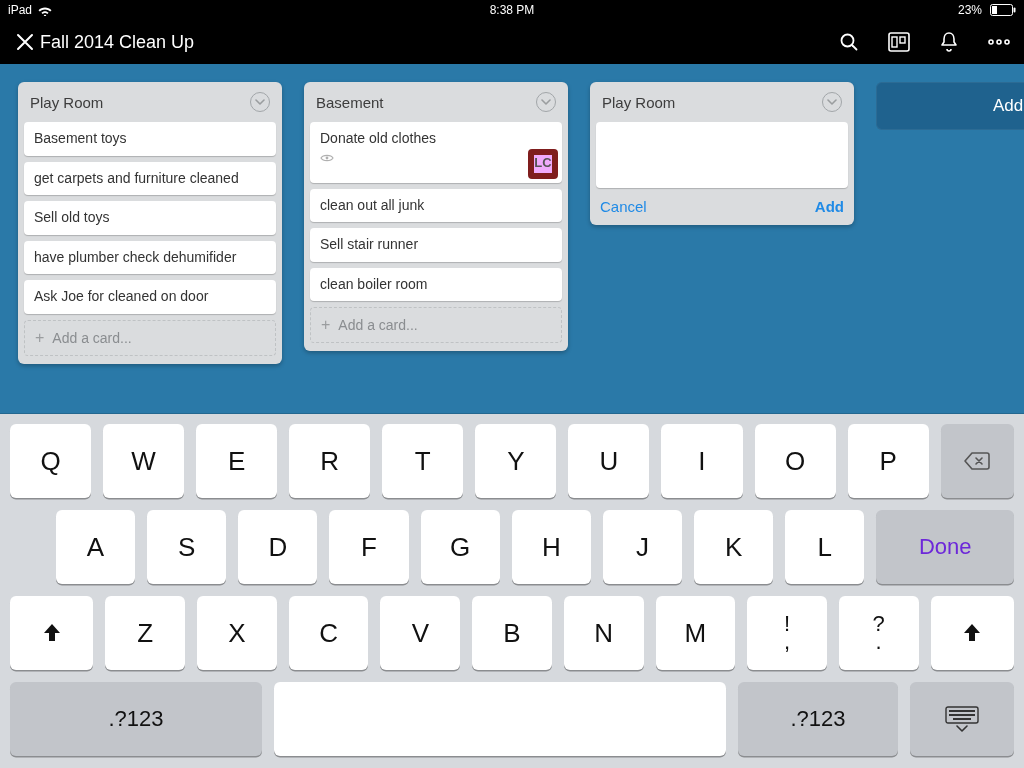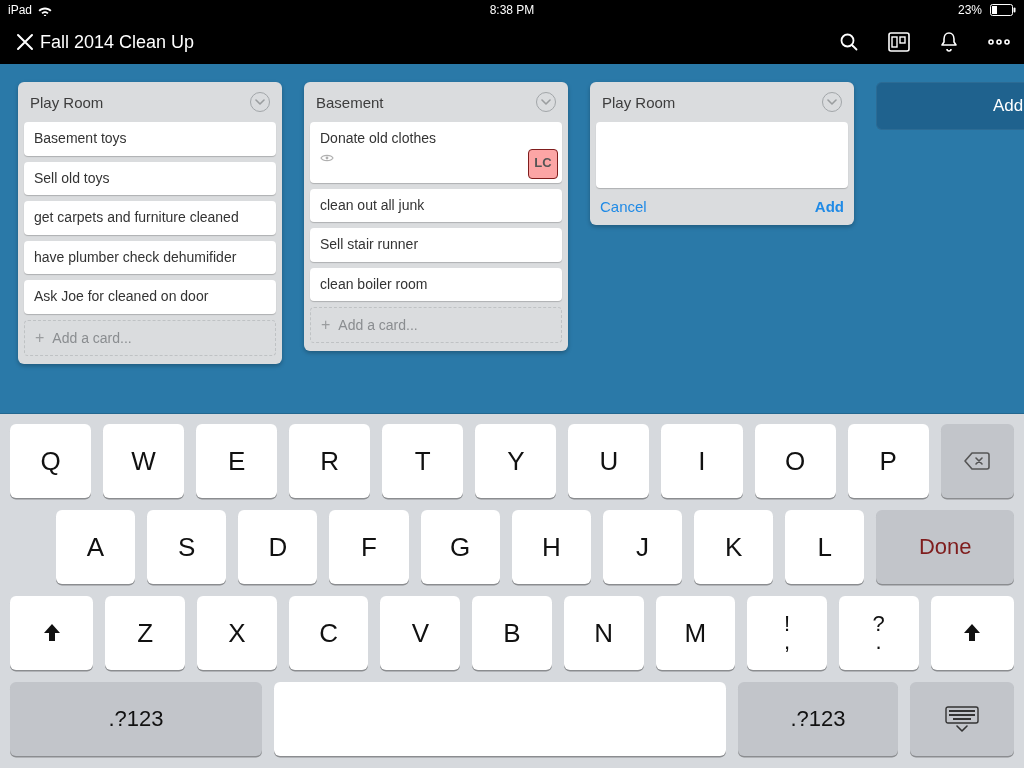--- a/index.html
+++ b/index.html
@@ -54,21 +54,21 @@
 
   .card {
     background: #fff; border-radius: 4px; padding: 8px 10px;
     box-shadow: 0 1px 1px rgba(0,0,0,.2);
     margin: 2px 2px 6px 2px; font-size: 14px; color: #333; line-height: 1.25;
     position: relative;
   }
   .card .subicon { color: #b0b0b0; font-size: 12px; margin-top: 4px; }
   .card .initials-badge {
     position: absolute; right: 4px; bottom: 4px; width: 30px; height: 30px;
-    background: #fca5a5; border: 1px solid #7f1d1d; border-radius: 4px;
+    background: #f0abfc; border: 6px solid #7f1d1d; border-radius: 4px;
     display:flex; align-items:center; justify-content:center;
     font-size: 13px; font-weight: 600; color: #555;
   }
 
   .add-card {
     margin: 6px 2px 4px 2px; padding: 8px 10px; border: 1px dashed #bfc2c4;
     border-radius: 4px; color: #8a8d90; font-size: 14px; display:flex; align-items:center; gap:8px;
     cursor:pointer;
   }
   .add-card .plus { font-size: 16px; color:#9a9d9f; }
@@ -102,21 +102,21 @@
   }
   .krow { display:flex; justify-content:center; gap:12px; padding:0 10px 12px 10px; }
   .key, .key-wide, .key-space, .key-done, .key-bksp, .key-shift, .key-num, .key-dismiss, .key-punct {
     background:#fff; border-radius:6px; box-shadow: 0 1.5px 0 rgba(0,0,0,.35);
     height:74px; display:flex; align-items:center; justify-content:center;
     font-size:26px; color:#111; cursor:pointer; user-select:none;
   }
   .key { width:84px; }
   .key-bksp { width:76px; background:#c2c5ca; }
   .row2-indent { width:36px; }
-  .key-done { width:146px; background:#c2c5ca; font-size:22px; color:#7f1d1d; }
+  .key-done { width:146px; background:#c2c5ca; font-size:22px; color:#6d28d9; }
   .key-shift { width:88px; background:#fff; }
   .key-punct { width:84px; flex-direction:column; line-height:1; font-size:22px;}
   .key-punct .top { font-size:22px; margin-bottom:-2px;}
   .key-punct .bot { font-size:22px; margin-top:-2px;}
   .key-num { width:252px; background:#c2c5ca; font-size:22px; }
   .key-space { flex:1; max-width:530px; }
   .key-dismiss { width:104px; background:#c2c5ca; }
 
 </style>
 </head>
@@ -186,22 +186,22 @@
   <div class="list">
     <div class="list-header">
       <span class="list-title">Play Room</span>
       <span class="list-menu">
         <svg viewBox="0 0 10 8">
             <path d="M1 2l4 4 4-4" fill="none" stroke="#9a9d9f" stroke-width="1.6" stroke-linecap="round" stroke-linejoin="round"></path>
           </svg>
       </span>
     </div>
     <div class="card"><span>Basement toys</span></div>
+    <div class="card"><span>get carpets and furniture cleaned</span></div>
     <div class="card"><span>Sell old toys</span></div>
-    <div class="card"><span>get carpets and furniture cleaned</span></div>
     <div class="card"><span>have plumber check dehumifider</span></div>
     <div class="card"><span>Ask Joe for cleaned on door</span></div>
     <div class="add-card">
       <span class="plus">+</span>
       <span>Add a card...</span>
     </div>
   </div>
 
   <div class="list">
     <div class="list-header">

